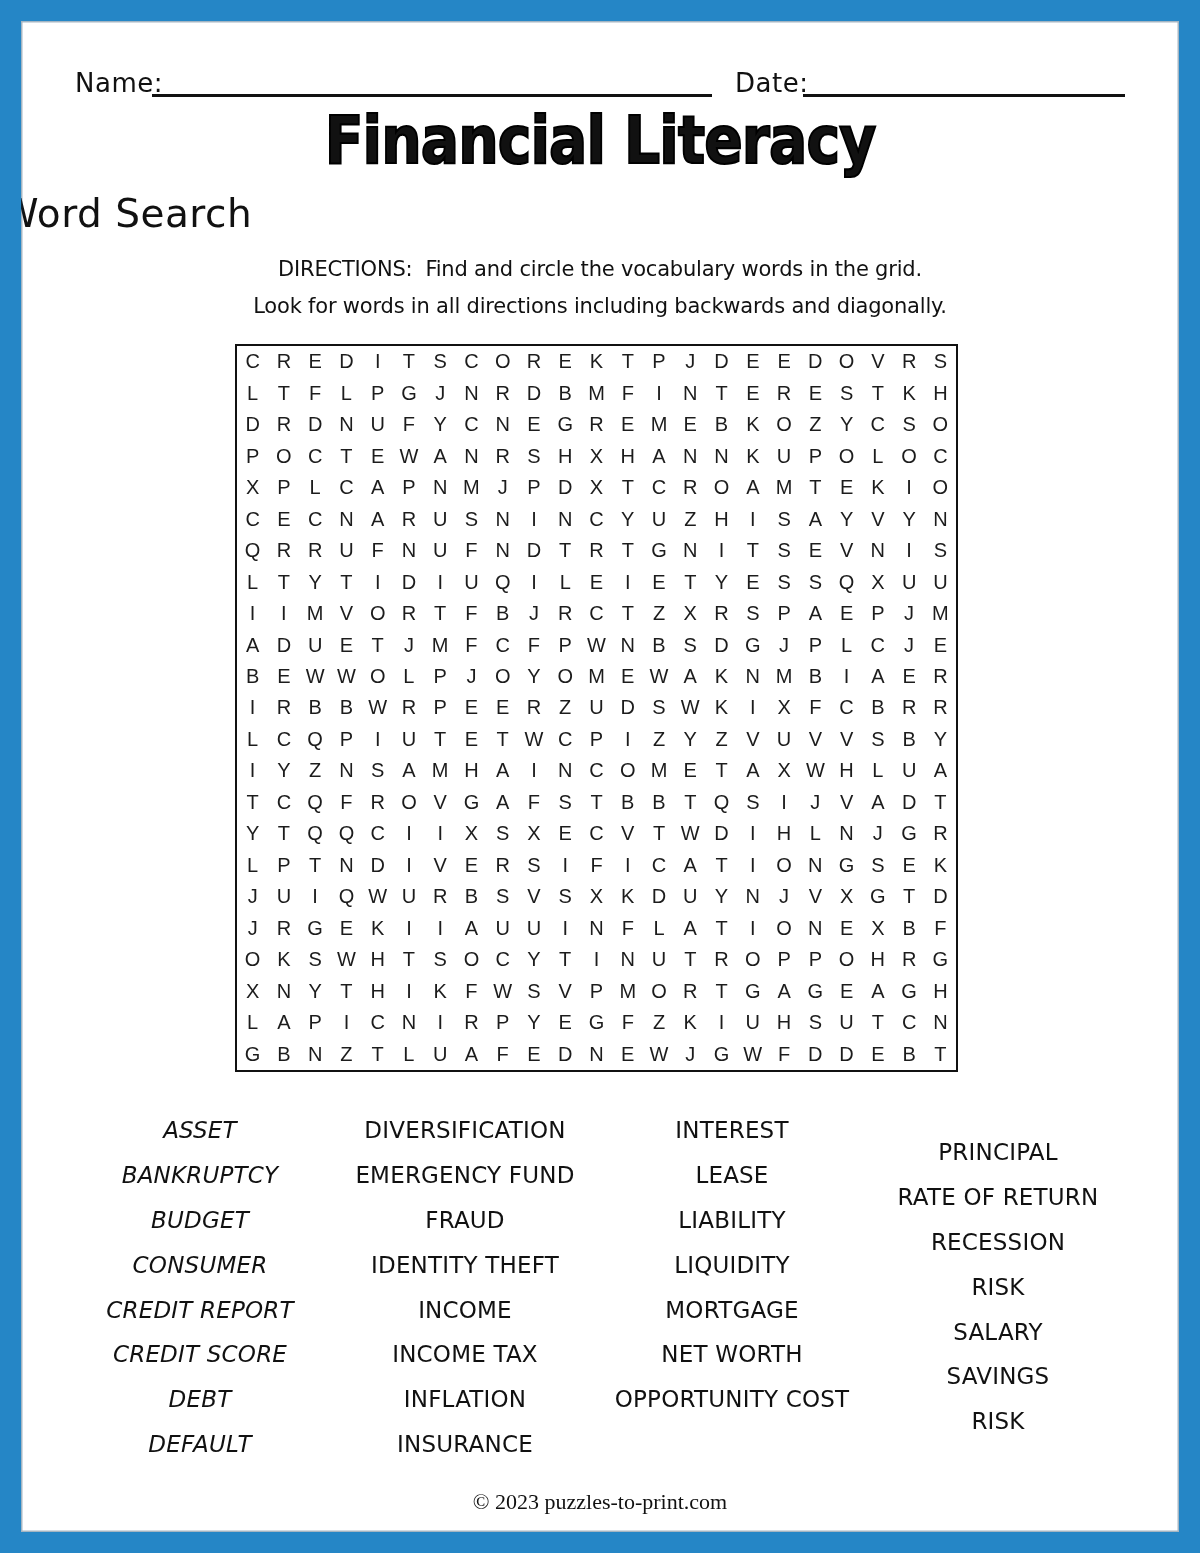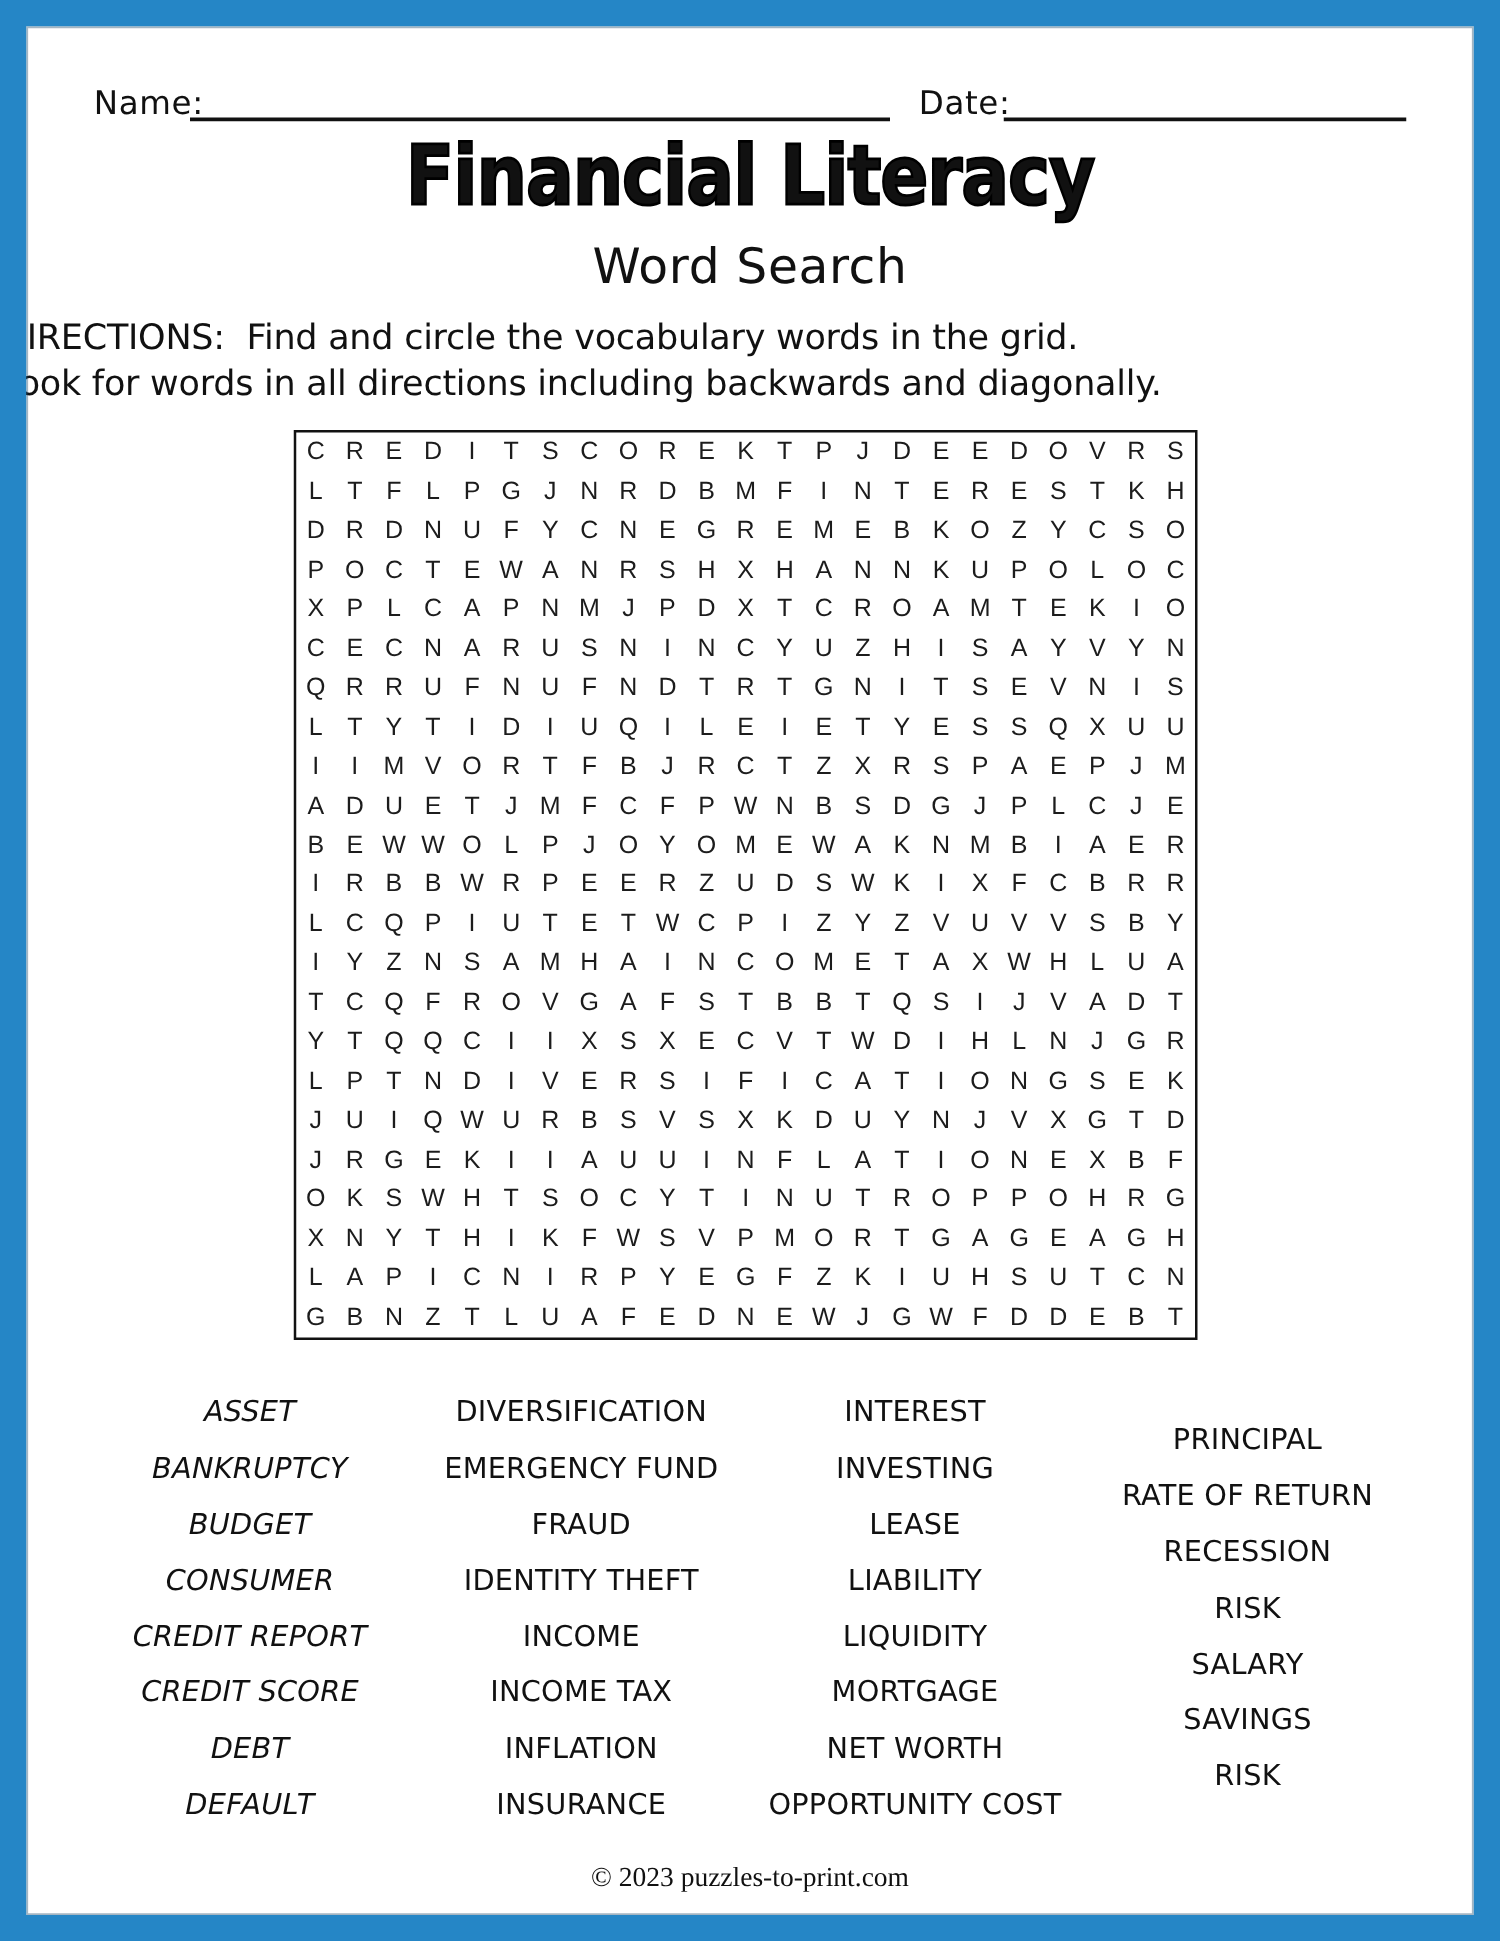--- a/index.html
+++ b/index.html
@@ -25,26 +25,26 @@
   .hdr-label{font-size:26px;letter-spacing:.5px;}
   .hline{background:#111;height:2.5px;}
   
   .title{
     left:0;right:0;top:102px;text-align:center;
     font-size:66px;font-weight:900;letter-spacing:-1px;
     transform:scaleX(.86);
     -webkit-text-stroke:2.2px #000;
   }
   .subtitle{
-    left:0;right:0;top:191px;text-align:center;
+    left:0;right:0;top:191px;text-align:left;
     font-size:39px;font-weight:500;letter-spacing:.5px;
   }
   .directions{
-    left:0;right:0;top:251px;text-align:left;
-    font-size:28px;line-height:37px;letter-spacing:-.2px;
+    left:0;right:0;top:251px;text-align:center;
+    font-size:21px;line-height:37px;letter-spacing:-.2px;
   }
   
   .grid{
     left:235px;top:344px;width:723px;height:728px;
     border:2.5px solid #111;box-sizing:border-box;
     display:grid;
     grid-template-columns:repeat(23,1fr);
     grid-template-rows:repeat(23,1fr);
     font-family:"Liberation Sans",sans-serif;
     font-size:20px;color:#1c1c1c;
@@ -632,21 +632,20 @@
         <div class="word">EMERGENCY FUND</div>
         <div class="word">FRAUD</div>
         <div class="word">IDENTITY THEFT</div>
         <div class="word">INCOME</div>
         <div class="word">INCOME TAX</div>
         <div class="word">INFLATION</div>
         <div class="word">INSURANCE</div>
       </div>
     <div class="wcol" id="wcol2" style="left:582px;top:1108px;">
         <div class="word">INTEREST</div>
-        <div class="word">INVESTING</div>
         <div class="word">LEASE</div>
         <div class="word">LIABILITY</div>
         <div class="word">LIQUIDITY</div>
         <div class="word">MORTGAGE</div>
         <div class="word">NET WORTH</div>
         <div class="word">OPPORTUNITY COST</div>
       </div>
     <div class="wcol" id="wcol3" style="left:848px;top:1130px;">
         <div class="word">PRINCIPAL</div>
         <div class="word">RATE OF RETURN</div>

